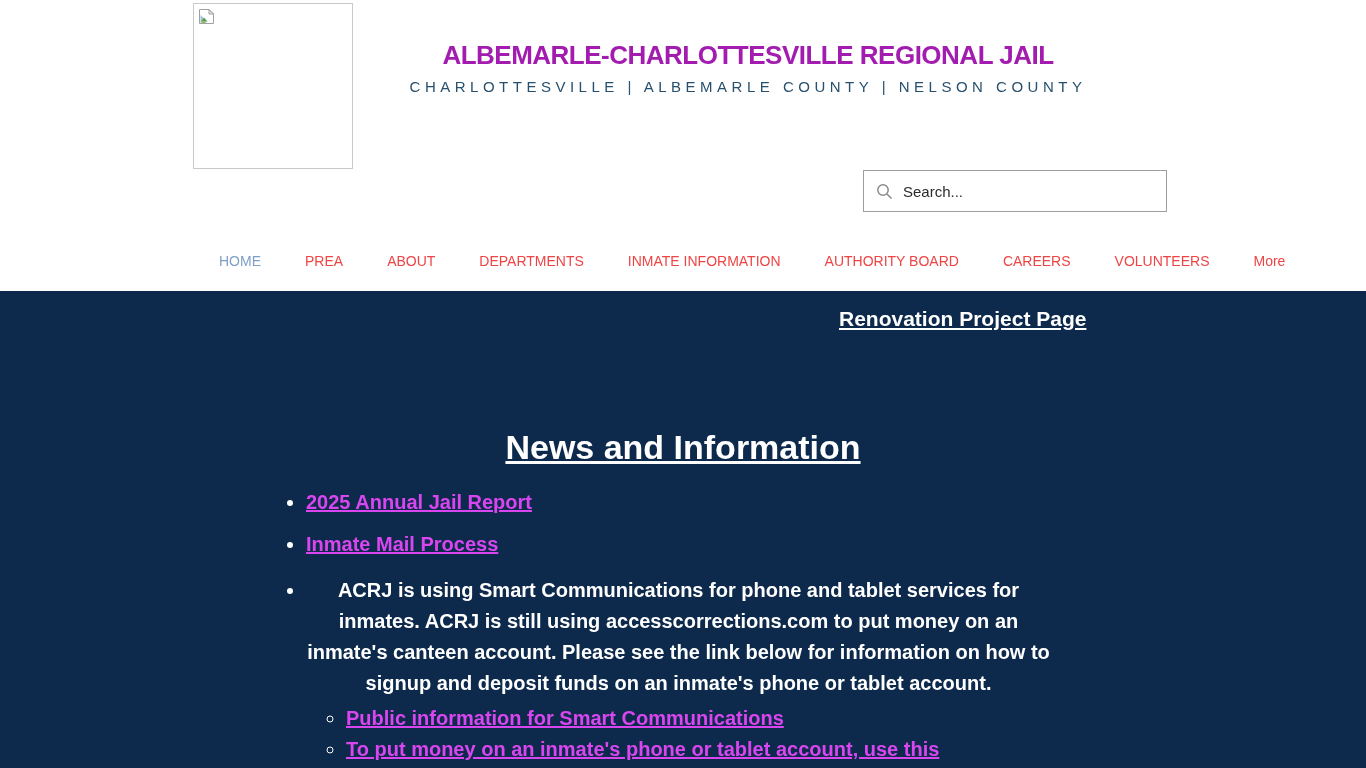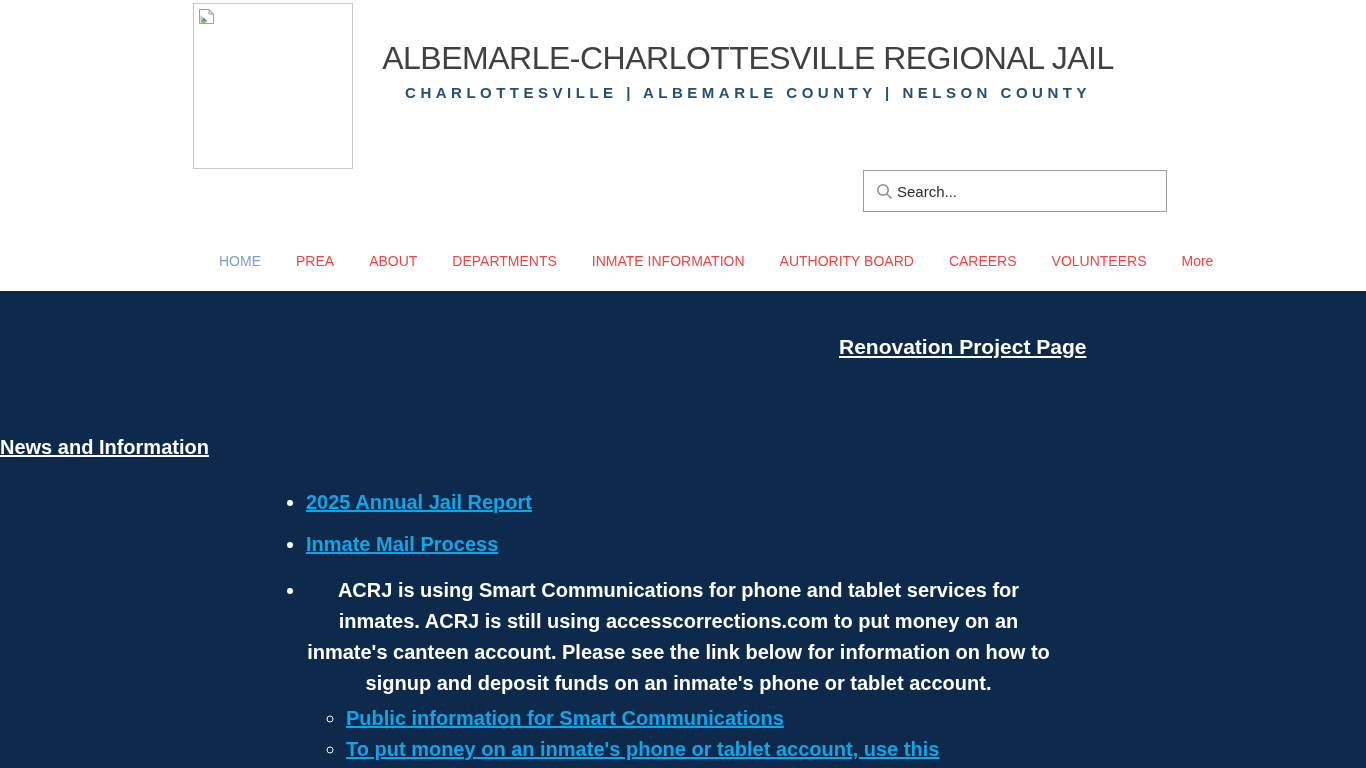--- a/index.html
+++ b/index.html
@@ -8,52 +8,52 @@
   .page { position: relative; width: 1366px; height: 768px; }
 
   
   .header { position: absolute; top: 0; left: 0; width: 1366px; height: 291px; background: #ffffff; }
 
   .logo-box { position: absolute; left: 193px; top: 3px; width: 160px; height: 166px;
     background: #ffffff; border: 1px solid #c9c9c9; }
   .broken-img { position: absolute; left: 4px; top: 4px; }
 
   .title-block { position: absolute; left: 353px; top: 40px; width: 790px; text-align: center; }
-  .site-title { font-size: 32px; font-weight: normal; color: #404040; letter-spacing: -0.5px; white-space: nowrap; }
-  .site-subtitle { margin-top: 7px; font-size: 15px; font-weight: bold; color: #27506e;
+  .site-title { font-size: 26px; font-weight: bold; color: #a21caf; letter-spacing: -0.5px; white-space: nowrap; }
+  .site-subtitle { margin-top: 7px; font-size: 15px; font-weight: normal; color: #27506e;
     letter-spacing: 4.5px; white-space: nowrap; }
 
   .search-box { position: absolute; left: 863px; top: 170px; width: 304px; height: 42px;
     border: 1px solid #9d9d9d; background: #ffffff; display: flex; align-items: center;
-    padding: 0 12px; gap: 4px; }
+    padding: 0 12px; gap: 10px; }
   .search-box input { flex: 1; border: none; outline: none; font-size: 15px; color: #222;
     font-family: "Liberation Sans", sans-serif; background: transparent; }
   .search-box input::placeholder { color: #2b2b2b; opacity: 1; }
 
-  .nav { position: absolute; left: 219px; top: 253px; display: flex; gap: 35px;
+  .nav { position: absolute; left: 219px; top: 253px; display: flex; gap: 44px;
     font-size: 14px; color: #4a4a4a; white-space: nowrap; }
   .nav a { color: #ef4444; text-decoration: none; cursor: pointer; }
   .nav a.active { color: #7fa0c6; }
 
   
   .hero { position: absolute; top: 291px; left: 0; width: 1366px; height: 477px;
     background: #0d2a4c; color: #ffffff; overflow: hidden; }
 
-  .quick-links { position: absolute; left: 839px; top: 10px; line-height: 36px; margin-top: 28px; }
+  .quick-links { position: absolute; left: 839px; top: 10px; line-height: 36px; }
   .quick-links a { display: block; color: #ffffff; font-size: 21px; font-weight: bold;
     text-decoration: underline; cursor: pointer; }
 
-  .news-heading { position: absolute; top: 140px; left: 0; width: 100%; 
-    font-size: 20px; line-height: 32px; font-weight: bold; text-decoration: underline; }
+  .news-heading { position: absolute; top: 140px; left: 0; width: 100%; text-align: center;
+    font-size: 34px; line-height: 32px; font-weight: bold; text-decoration: underline; }
 
   .news-list { position: absolute; left: 276px; top: 200px; width: 790px;
     padding-left: 30px; list-style: disc outside; font-size: 20px; font-weight: bold; }
   .news-list > li { margin-bottom: 20px; line-height: 22px; }
   .news-list > li.para { line-height: 31px; margin-bottom: 0; }
-  .news-list a { color: #0ea5e9; text-decoration: underline; cursor: pointer; }
+  .news-list a { color: #d946ef; text-decoration: underline; cursor: pointer; }
   .news-text { display: block; max-width: 745px; text-align: center; }
 
   .sub-list { list-style: circle outside; padding-left: 40px; margin-top: 4px;
     font-size: 20px; font-weight: bold; }
   .sub-list > li { line-height: 31px; }
 </style>
 </head>
 <body>
 
 <div class="page">

